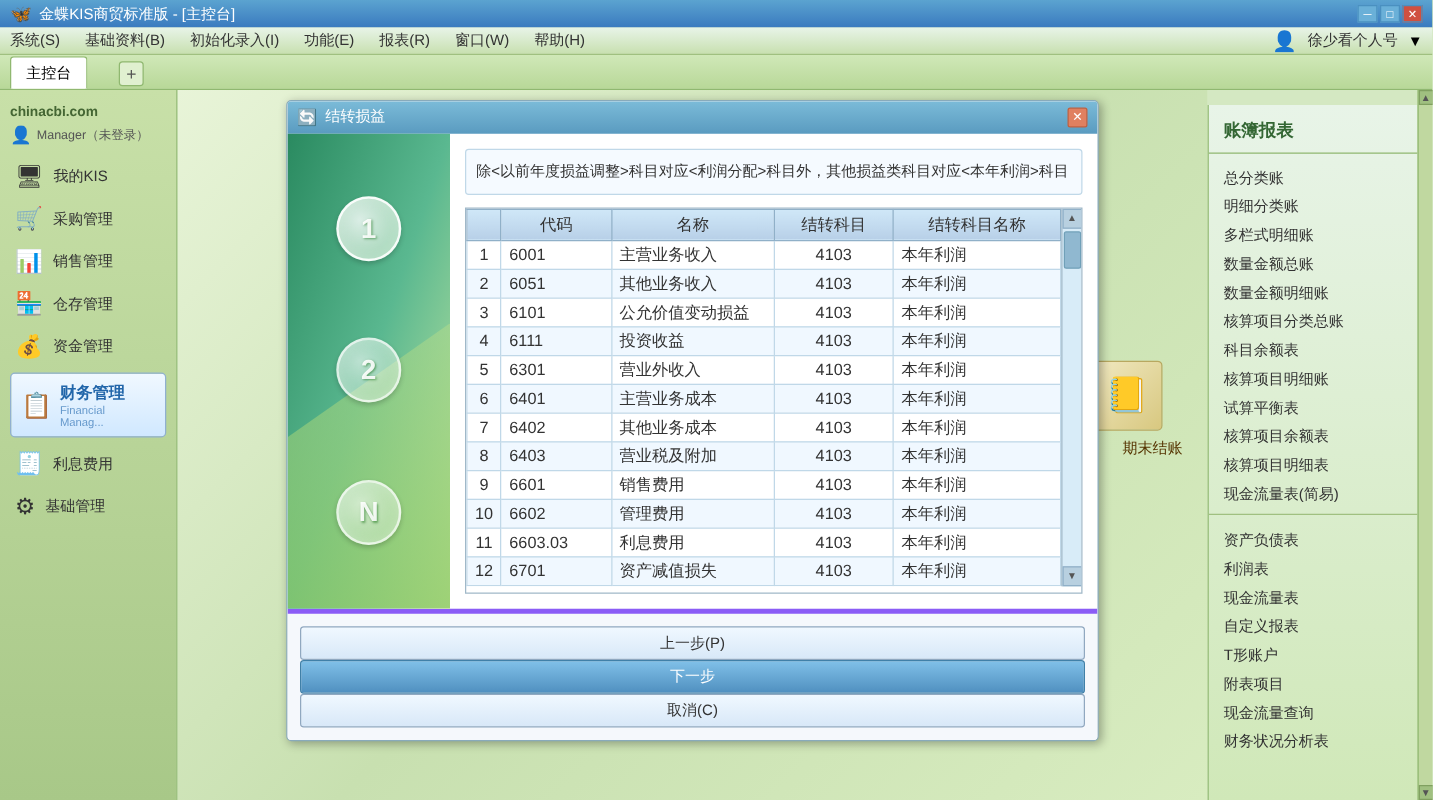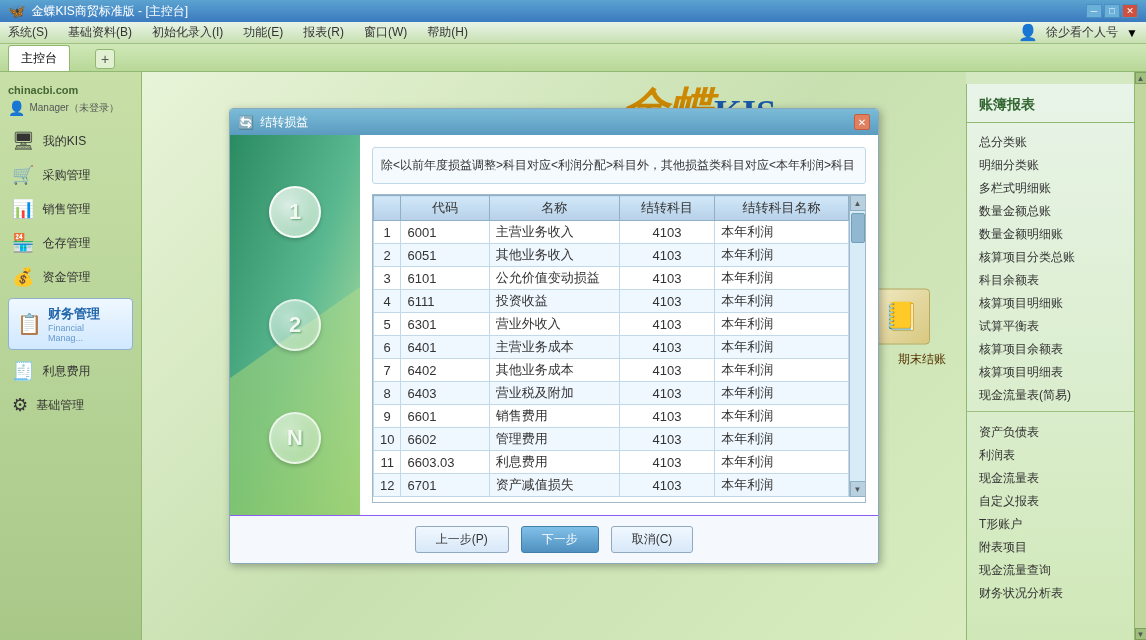--- a/index.html
+++ b/index.html
@@ -319,24 +319,24 @@
       background: #90b8d0;
       border: 1px solid #70a0b8;
       border-radius: 2px;
       margin-top: 2px;
     }
 
     
     .dialog-footer {
       display: flex;
       justify-content: center;
-      gap: 12px;
       padding: 10px;
-      border-top: 1px solid #8b5cf6;
+      border-top: 4px solid #8b5cf6;
       background: #f5f8fc;
+      flex-direction: column;
     }
     .dialog-btn {
       padding: 4px 20px;
       border: 1px solid #90a8c0;
       background: linear-gradient(to bottom, #f0f8ff, #d8e8f8);
       color: #333;
       font-size: 12px;
       cursor: pointer;
       border-radius: 3px;
       font-family: 'SimSun', '宋体', sans-serif;

